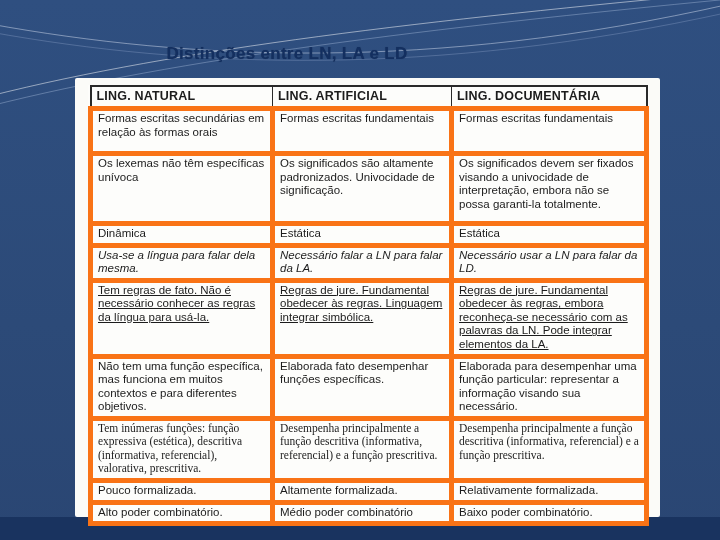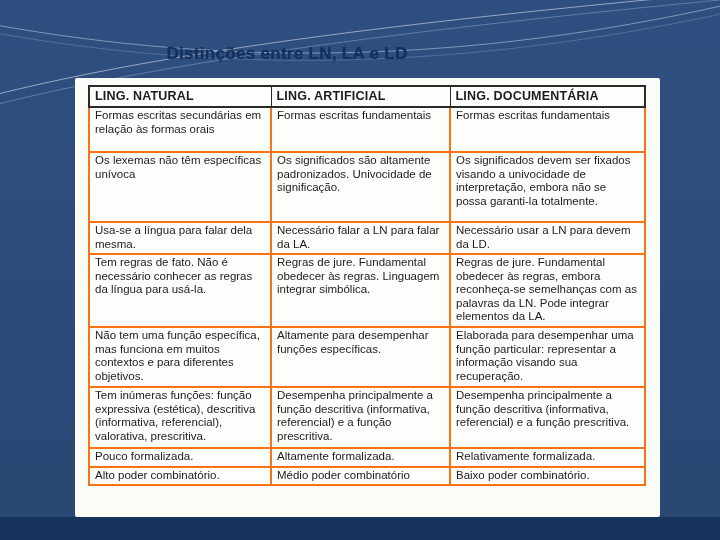--- a/index.html
+++ b/index.html
@@ -79,31 +79,31 @@
     border: 1px solid #2a2a2a;
     border-bottom: 2px solid #2a2a2a;
     letter-spacing: 0.2px;
     white-space: nowrap;
   }
   table.comparison td {
     vertical-align: top;
     font-size: 11.5px;
     line-height: 1.18;
     padding: 1px 5px 2px 5px;
-    border: 2px solid #f97316;
+    border: 5px solid #f97316;
   }
   
   tr.rh  { height: 19px; }
   tr.r1  { height: 45px; }
   tr.r2  { height: 70px; }
   tr.r3  { height: 14px; }
-  tr.r4  { height: 28px; }
-  tr.r5  { height: 60px; }
+  tr.r4  { height: 28px; font-style: italic; }
+  tr.r5  { height: 60px; text-decoration: underline; }
   tr.r6  { height: 60px; margin-left: 36px; }
-  tr.r7  { height: 61px; }
+  tr.r7  { height: 61px; font-family: Liberation Serif, serif; }
   tr.r8  { height: 27px; }
   tr.r9  { height: 14px; }
   tr.r10 { height: 14px; }
 </style>
 </head>
 <body>
 
 <div class="slide">
 
   <svg class="swoosh" viewBox="0 0 720 540" xmlns="http://www.w3.org/2000/svg">
@@ -133,34 +133,39 @@
         <tr class="r1">
           <td>Formas escritas secundárias em relação às formas orais</td>
           <td>Formas escritas fundamentais</td>
           <td>Formas escritas fundamentais</td>
         </tr>
         <tr class="r2">
           <td>Os lexemas não têm específicas unívoca</td>
           <td>Os significados são altamente padronizados. Univocidade de significação.</td>
           <td>Os significados devem ser fixados visando a univocidade de interpretação, embora não se possa garanti-la totalmente.</td>
         </tr>
+        <tr class="r3">
+          <td>Dinâmica</td>
+          <td>Estática</td>
+          <td>Estática</td>
+        </tr>
         <tr class="r4">
           <td>Usa-se a língua para falar dela mesma.</td>
           <td>Necessário falar a LN para falar da LA.</td>
-          <td>Necessário usar a LN para devem da LD.</td>
+          <td>Necessário usar a LN para falar da LD.</td>
         </tr>
         <tr class="r5">
           <td>Tem regras de fato. Não é necessário conhecer as regras da língua para usá-la.</td>
           <td>Regras de jure. Fundamental obedecer às regras. Linguagem integrar simbólica.</td>
-          <td>Regras de jure. Fundamental obedecer às regras, embora reconheça-se semelhanças com as palavras da LN. Pode integrar elementos da LA.</td>
+          <td>Regras de jure. Fundamental obedecer às regras, embora reconheça-se necessário com as palavras da LN. Pode integrar elementos da LA.</td>
         </tr>
         <tr class="r6">
           <td>Não tem uma função específica, mas funciona em muitos contextos e para diferentes objetivos.</td>
-          <td>Altamente para desempenhar funções específicas.</td>
-          <td>Elaborada para desempenhar uma função particular: representar a informação visando sua recuperação.</td>
+          <td>Elaborada fato desempenhar funções específicas.</td>
+          <td>Elaborada para desempenhar uma função particular: representar a informação visando sua necessário.</td>
         </tr>
         <tr class="r7">
           <td>Tem inúmeras funções: função expressiva (estética), descritiva (informativa, referencial), valorativa, prescritiva.</td>
           <td>Desempenha principalmente a função descritiva (informativa, referencial) e a função prescritiva.</td>
           <td>Desempenha principalmente a função descritiva (informativa, referencial) e a função prescritiva.</td>
         </tr>
         <tr class="r9">
           <td>Pouco formalizada.</td>
           <td>Altamente formalizada.</td>
           <td>Relativamente formalizada.</td>

